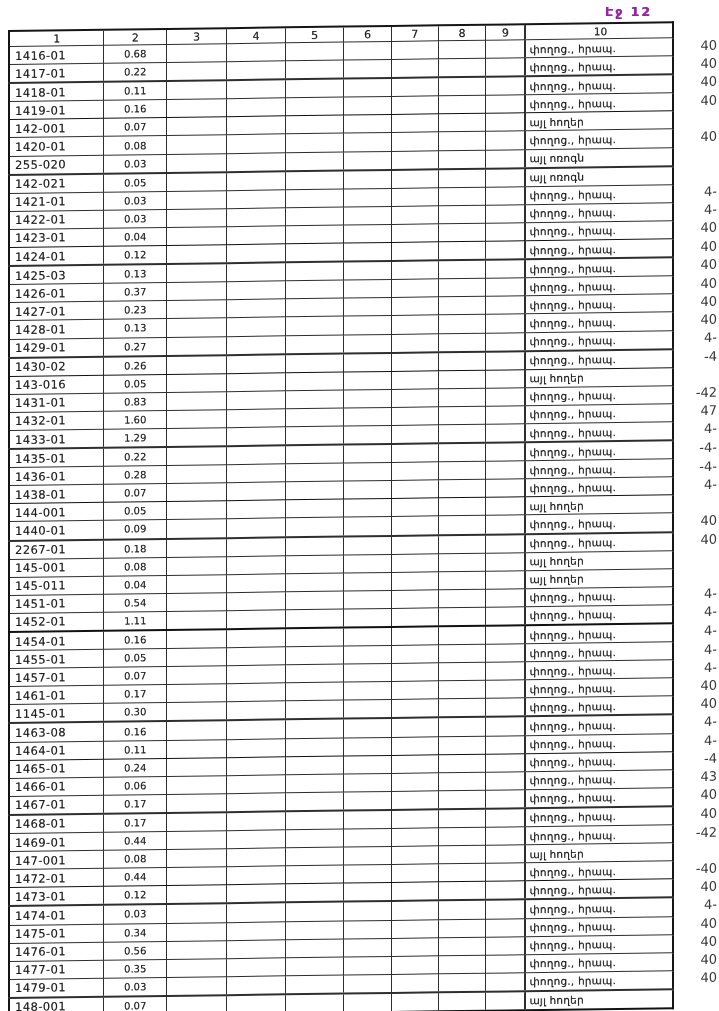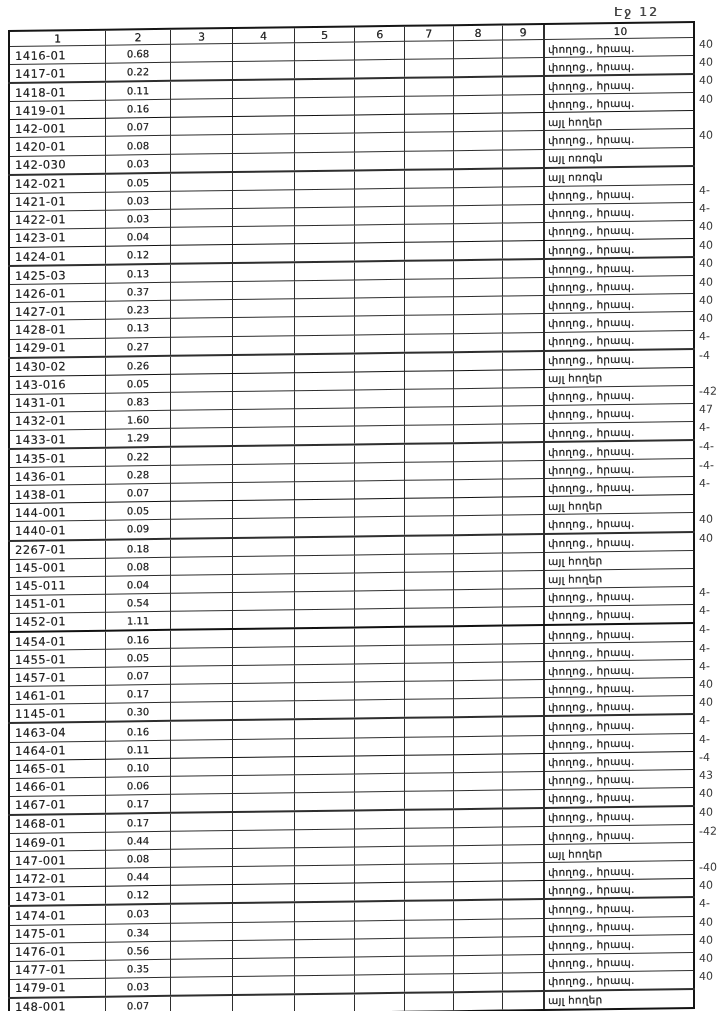--- a/index.html
+++ b/index.html
@@ -3,23 +3,23 @@
 <meta charset="utf-8">
 <style>
   html,body{margin:0;padding:0;}
   body{
     width:719px;height:1011px;position:relative;overflow:hidden;
     background:#ffffff;
     font-family:"DejaVu Sans", sans-serif;
     color:#1c1c1c;
   }
   .page-label{
-    position:absolute;top:4px;right:60px;
-    font-size:12.5px;font-weight:normal;letter-spacing:2px;
-    color:#404040;
+    position:absolute;top:4px;right:67px;
+    font-size:12.5px;font-weight:bold;letter-spacing:2px;
+    color:#a21caf;
     text-shadow:0.4px 0.3px 0 rgba(0,0,0,0.6);
   }
   .table-wrap{
     position:absolute;left:8px;top:30px;
     transform:skewY(-0.75deg);
     transform-origin:0 0;
   }
   table{
     border-collapse:collapse;
     table-layout:fixed;
@@ -58,25 +58,26 @@
   .use{
     font-size:10.5px;
     padding-left:4px;
     letter-spacing:0.2px;
   }
   .margin-cell,
   th.margin-cell{
     border:none;
     background:transparent;
     box-shadow:none;
-    font-size:11px;
+    font-size:13px;
     color:#3a3a3a;
     vertical-align:top;
-    padding-left:4px;
+    padding-left:22px;
     text-shadow:none;
+    text-align:right;
   }
 </style>
 </head>
 <body>
 
 <div class="page-label">Էջ 12</div>
 
 <div class="table-wrap">
   <table>
     <colgroup>
@@ -180,21 +181,21 @@
     <td></td>
     <td></td>
     <td></td>
     <td></td>
     <td></td>
     <td></td>
     <td class="use">փողոց., հրապ.</td>
     <td class="margin-cell">40</td>
   </tr>
         <tr>
-    <td class="code">142-030</td>
+    <td class="code">255-020</td>
     <td class="val">0.03</td>
     <td></td>
     <td></td>
     <td></td>
     <td></td>
     <td></td>
     <td></td>
     <td></td>
     <td class="use">այլ ոռոգն</td>
     <td class="margin-cell"></td>
@@ -583,21 +584,21 @@
     <td></td>
     <td></td>
     <td></td>
     <td></td>
     <td></td>
     <td></td>
     <td class="use">փողոց., հրապ.</td>
     <td class="margin-cell">40</td>
   </tr>
         <tr>
-    <td class="code">1463-04</td>
+    <td class="code">1463-08</td>
     <td class="val">0.16</td>
     <td></td>
     <td></td>
     <td></td>
     <td></td>
     <td></td>
     <td></td>
     <td></td>
     <td class="use">փողոց., հրապ.</td>
     <td class="margin-cell">4-</td>
@@ -610,21 +611,21 @@
     <td></td>
     <td></td>
     <td></td>
     <td></td>
     <td></td>
     <td class="use">փողոց., հրապ.</td>
     <td class="margin-cell">4-</td>
   </tr>
         <tr>
     <td class="code">1465-01</td>
-    <td class="val">0.10</td>
+    <td class="val">0.24</td>
     <td></td>
     <td></td>
     <td></td>
     <td></td>
     <td></td>
     <td></td>
     <td></td>
     <td class="use">փողոց., հրապ.</td>
     <td class="margin-cell">-4</td>
   </tr>

